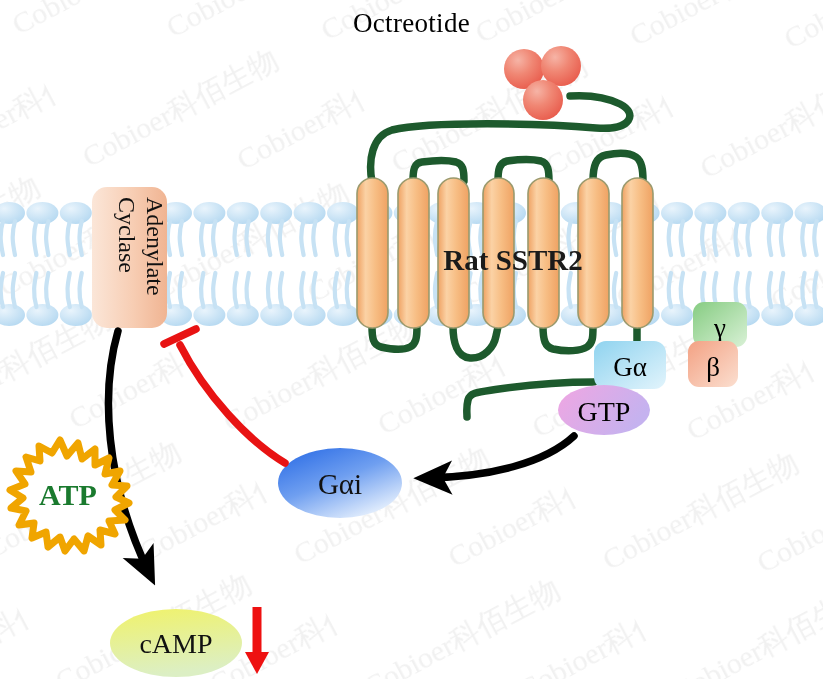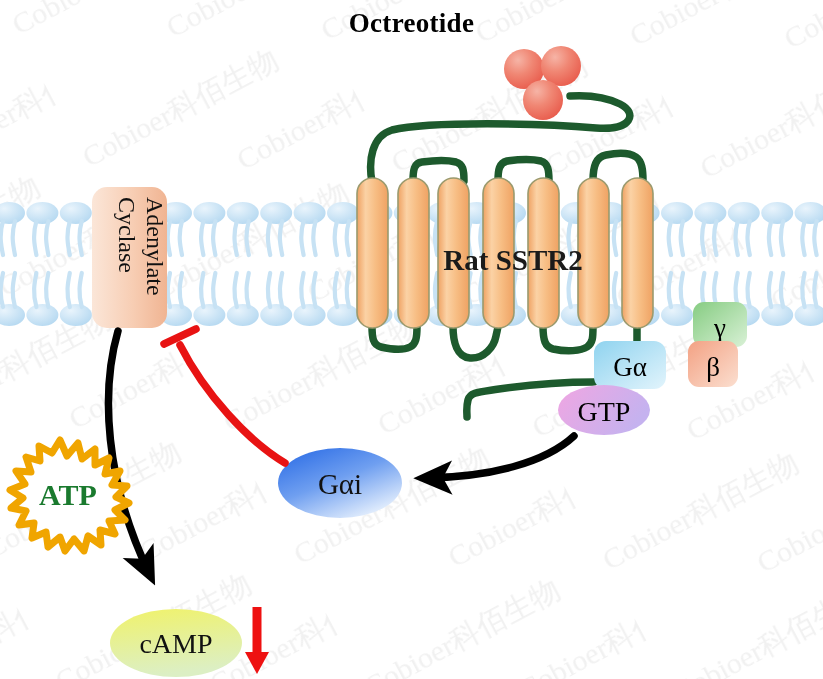--- a/index.html
+++ b/index.html
@@ -2,21 +2,21 @@
 <html><head>
 <meta charset="utf-8">
 <style>
   html,body{margin:0;padding:0;background:#fff;}
   body{width:823px;height:679px;overflow:hidden;
        font-family:"Liberation Serif", serif;}
   #stage{position:relative;width:823px;height:679px;background:#ffffff;overflow:hidden;}
   #stage > svg.layer{position:absolute;left:0;top:0;width:823px;height:679px;}
   .wm{position:absolute;left:0;top:0;width:823px;height:679px;pointer-events:none;}
   .lbl{position:absolute;white-space:nowrap;}
-  #title{left:0;top:8px;width:823px;text-align:center;font-size:27px;font-weight:bold;
+  #title{left:0;top:8px;width:823px;text-align:center;font-size:27px;font-weight:normal;
          letter-spacing:.3px;color:#000;}
 </style>
 </head>
 <body>
 
 <div id="stage">
 
   <svg class="layer wm" viewBox="0 0 823 679">
     <defs>
       <pattern id="wmpat" width="270" height="150" patternUnits="userSpaceOnUse" patternTransform="rotate(-28)">

